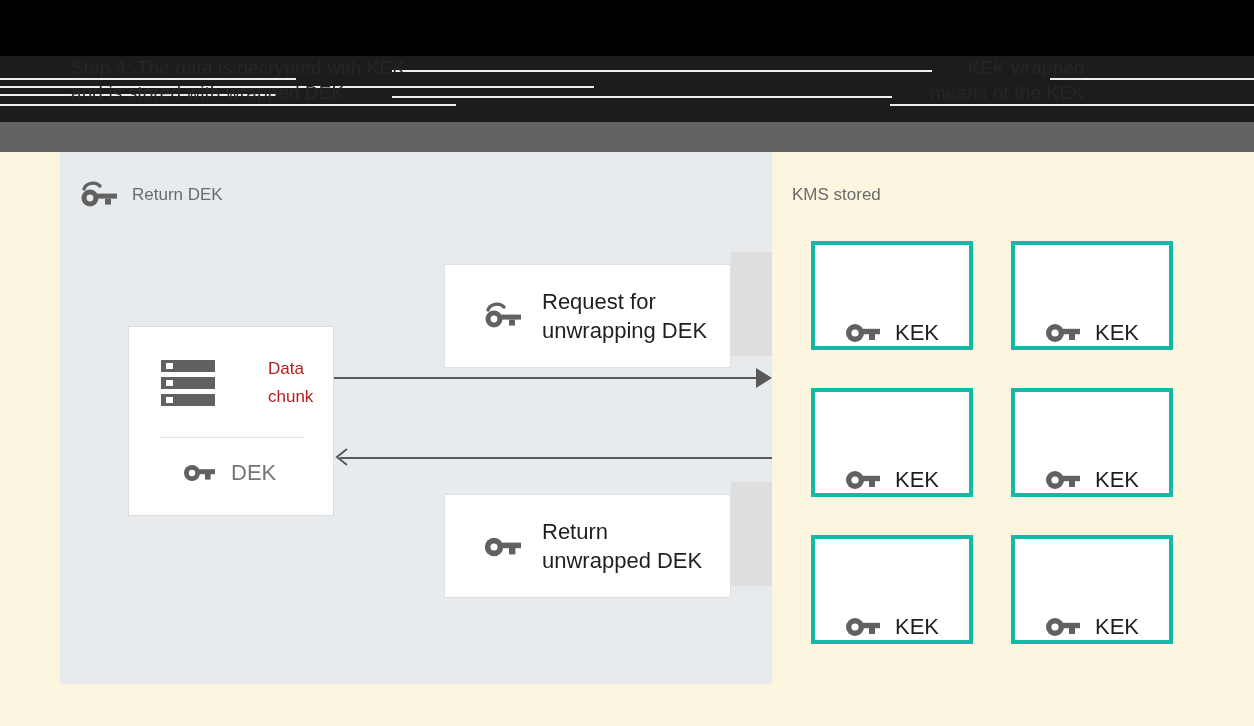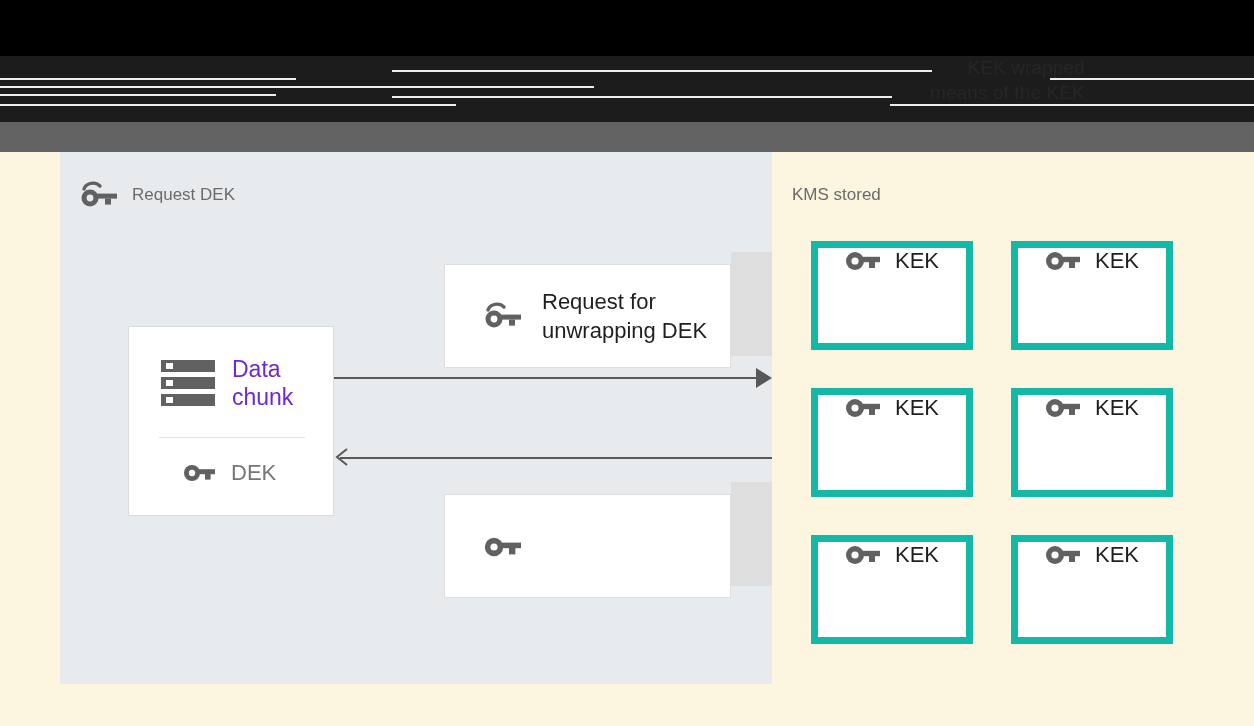--- a/index.html
+++ b/index.html
@@ -74,21 +74,21 @@
     border: 1px solid #dcdcdc;
   }
   .data-card {
     left: 128px; top: 326px; width: 206px; height: 190px;
   }
   .data-row {
     position: absolute; left: 32px; top: 28px;
     display: flex; align-items: center; gap: 17px;
   }
   .data-label {
-    font-size: 23px; line-height: 28px; color: #6d28d9;
+    font-size: 17px; line-height: 28px; color: #b91c1c; margin-left: 36px;
   }
   .card-divider {
     position: absolute; left: 30px; top: 110px; width: 146px; height: 1px;
     background: #e4e4e4;
   }
   .dek-row {
     position: absolute; left: 55px; top: 133px;
     display: flex; align-items: center; gap: 15px;
   }
   .dek-label { font-size: 22px; color: #767676; }
@@ -139,60 +139,64 @@
   .kek-grid {
     position: absolute; left: 811px; top: 241px;
     display: grid;
     grid-template-columns: 162px 162px;
     grid-template-rows: 109px 109px 109px;
     column-gap: 38px;
     row-gap: 38px;
   }
   .kek-card {
     background: #ffffff;
-    border: 7px solid #14b8a6;
-    display: flex; align-items: flex-start; justify-content: center;
+    border: 4px solid #14b8a6;
+    display: flex; align-items: flex-end; justify-content: center;
     gap: 14px;
   }
   .kek-label { font-size: 22px; color: #1f1f1f; }
 </style>
 </head>
 <body>
 
 <div id="stage">
 
   <div class="banner-black"></div>
   <div class="banner-dark">
     <div class="banner-strip" style="left:0;   top:22px; width:296px;"></div>
     <div class="banner-strip" style="left:0;   top:30px; width:594px;"></div>
     <div class="banner-strip" style="left:0;   top:38px; width:276px;"></div>
     <div class="banner-strip" style="left:0;   top:48px; width:456px;"></div>
     <div class="banner-strip" style="left:392px;top:14px; width:540px;"></div>
     <div class="banner-strip" style="left:1050px;top:22px;width:204px;"></div>
     <div class="banner-strip" style="left:392px;top:40px; width:500px;"></div>
     <div class="banner-strip" style="left:890px;top:48px; width:364px;"></div>
   </div>
+  <div class="banner-text banner-left">
+    <div>Step 4: The data is decrypted with KEK</div>
+    <div>and is stored with wrapped DEK</div>
+  </div>
   <div class="banner-text banner-right">
     <div>KEK wrapped</div>
     <div>means of the KEK</div>
   </div>
   <div class="banner-grey"></div>
 
   <div class="panel-left"></div>
 
   <span class="icon wrapped-key-head">
     <svg width="40" height="30" viewBox="0 0 40 30">
       <path d="M5 9 C7 3, 16 1, 21 6" stroke="#616161" stroke-width="3.4" fill="none" stroke-linecap="round"></path>
       <circle cx="11" cy="18" r="8.5" fill="#616161"></circle>
       <circle cx="11" cy="18" r="3.4" fill="#e7ebee"></circle>
       <rect x="18" y="13.6" width="20" height="5" fill="#616161"></rect>
       <rect x="26" y="18.6" width="6" height="6" fill="#616161"></rect>
     </svg>
   </span>
-  <div class="panel-title title-left">Request DEK</div>
+  <div class="panel-title title-left">Return DEK</div>
 
   <div class="card data-card">
     <div class="data-row">
       <span class="icon">
         <svg width="54" height="50" viewBox="0 0 54 50">
           <rect x="0" y="2" width="54" height="12" fill="#616161"></rect>
           <rect x="5" y="5" width="7" height="6" fill="#ffffff"></rect>
           <rect x="0" y="19" width="54" height="12" fill="#616161"></rect>
           <rect x="5" y="22" width="7" height="6" fill="#ffffff"></rect>
           <rect x="0" y="36" width="54" height="12" fill="#616161"></rect>
@@ -247,20 +251,22 @@
     <div class="msg-tail"></div>
     <div class="msg-box">
       <span class="icon msg-icon">
         <svg width="40" height="30" viewBox="0 0 40 30">
           <circle cx="11" cy="16" r="9.2" fill="#616161"></circle>
           <circle cx="11" cy="16" r="3.6" fill="#ffffff"></circle>
           <rect x="18" y="11.6" width="20" height="5.6" fill="#616161"></rect>
           <rect x="26" y="17" width="6.4" height="6.4" fill="#616161"></rect>
         </svg>
       </span>
+      <span class="msg-text">Return
+unwrapped DEK</span>
     </div>
   </div>
 
   <div class="panel-right"></div>
   <div class="panel-title title-right">KMS stored</div>
 
   <div class="kek-grid">
     <div class="kek-card">
       <span class="icon">
         <svg width="36" height="26" viewBox="0 0 36 26">

